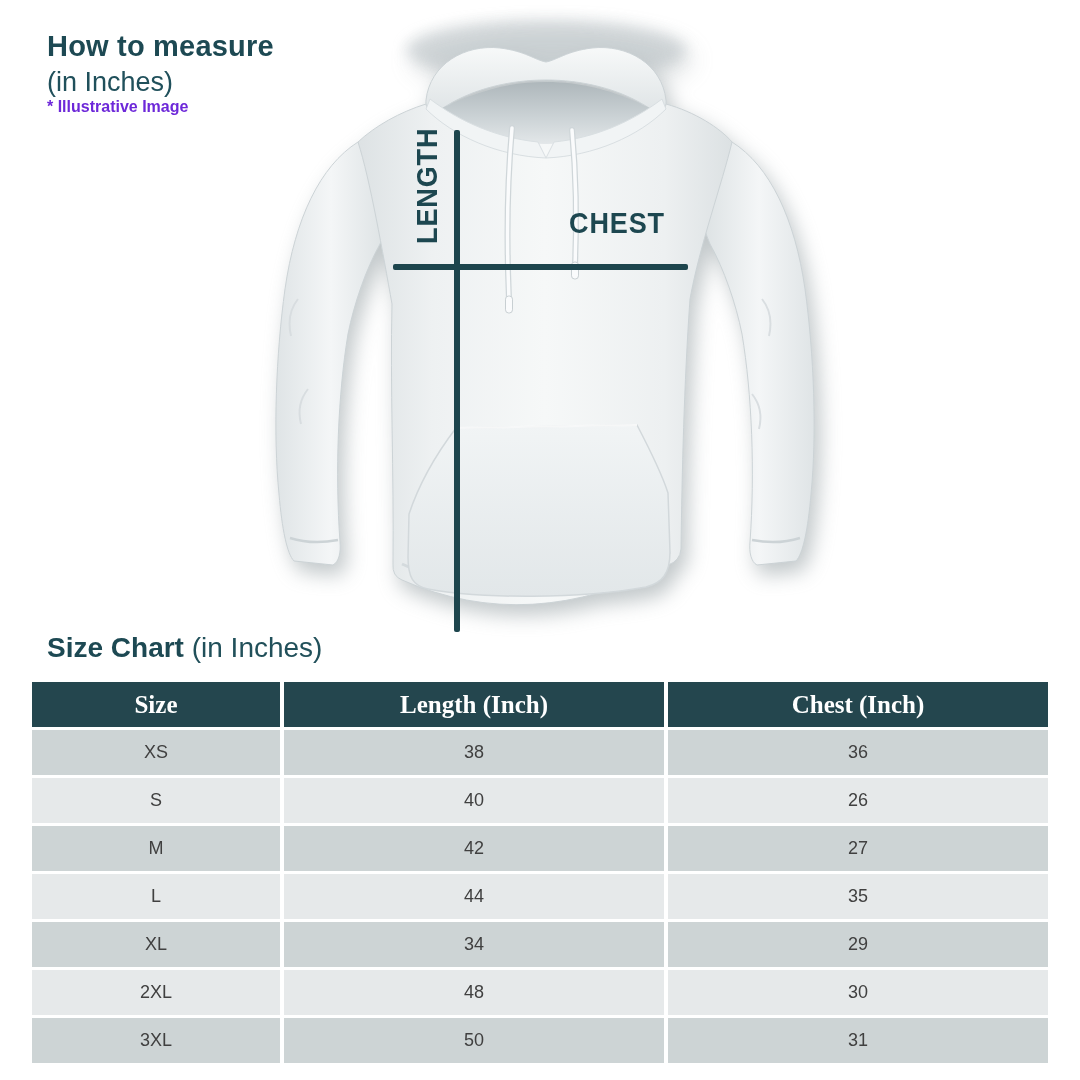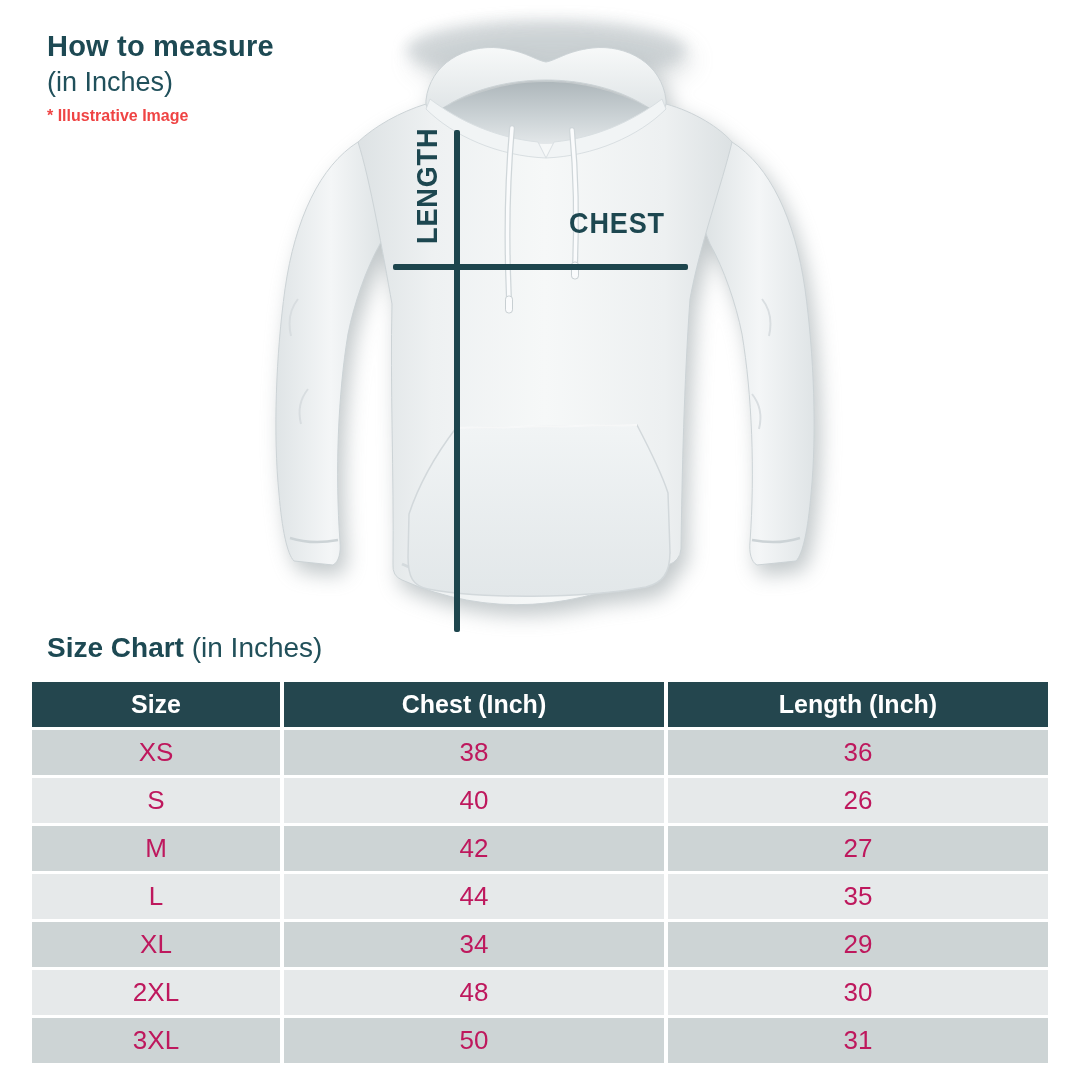--- a/index.html
+++ b/index.html
@@ -4,21 +4,21 @@
 <style>
   html,body{margin:0;padding:0;background:#fff;}
   #stage{
     position:relative;width:1058px;height:1080px;background:#ffffff;
     font-family:"Liberation Sans",sans-serif;overflow:hidden;
   }
   
   .howto{position:absolute;left:47px;top:30px;}
   .howto .title{font-size:29px;font-weight:bold;color:#1d4953;letter-spacing:.2px;}
   .howto .subtitle{font-size:27px;font-weight:normal;color:#20505b;margin-top:4px;}
-  .howto .note{font-size:16px;font-weight:600;color:#ef4444;margin-top:9px;}
+  .howto .note{font-size:16px;font-weight:600;color:#6d28d9;}
   
   .hoodie-wrap{position:absolute;left:240px;top:4px;width:580px;height:640px;}
   .hoodie-wrap svg{filter:drop-shadow(6px 10px 10px rgba(120,132,138,.45));}
   
   .measure-line{position:absolute;background:#1d454d;border-radius:2px;}
   .measure-line.v{left:454px;top:130px;width:6px;height:502px;}
   .measure-line.h{left:393px;top:264px;width:295px;height:6px;}
   .diagram-label{
     position:absolute;color:#1d4750;font-weight:bold;font-size:30px;
     letter-spacing:1px;white-space:nowrap;
@@ -32,24 +32,24 @@
   .sizechart-title{position:absolute;left:47px;top:632px;font-size:28px;color:#1d4953;}
   .sizechart-title .bold{font-weight:bold;text-align:center;}
   .sizechart-title .normal{font-weight:normal;color:#21505a;}
   .size-table{
     position:absolute;left:32px;top:682px;width:1016px;
     display:grid;grid-template-columns:248px 380px 380px;
     column-gap:4px;row-gap:3px;background:#ffffff;
   }
   .size-table .cell{
     display:flex;align-items:center;justify-content:center;
-    font-size:26px;color:#be185d;height:45px;
+    font-size:18px;color:#404040;height:45px;
   }
   .size-table .th{
-    background:#24464e;color:#ffffff;font-weight:bold;font-size:25px;
+    background:#24464e;color:#ffffff;font-weight:bold;font-size:25px;font-family:Liberation Serif, serif;
   }
   
   .size-table .r0{background:#cdd4d5;}
   .size-table .r1{background:#e6e9ea;}
 </style>
 </head>
 <body>
 
 <div id="stage">
 
@@ -157,22 +157,22 @@
   <div class="diagram-label label-chest">CHEST</div>
 
   <div class="sizechart-title">
     <span class="bold">Size Chart</span>
     <span> </span>
     <span class="normal">(in Inches)</span>
   </div>
 
   <div class="size-table">
     <div class="cell th">Size</div>
+    <div class="cell th">Length (Inch)</div>
     <div class="cell th">Chest (Inch)</div>
-    <div class="cell th">Length (Inch)</div>
 
     <div class="cell r0">XS</div>
     <div class="cell r0">38</div>
     <div class="cell r0">36</div>
 
     <div class="cell r1">S</div>
     <div class="cell r1">40</div>
     <div class="cell r1">26</div>
 
     <div class="cell r0">M</div>

